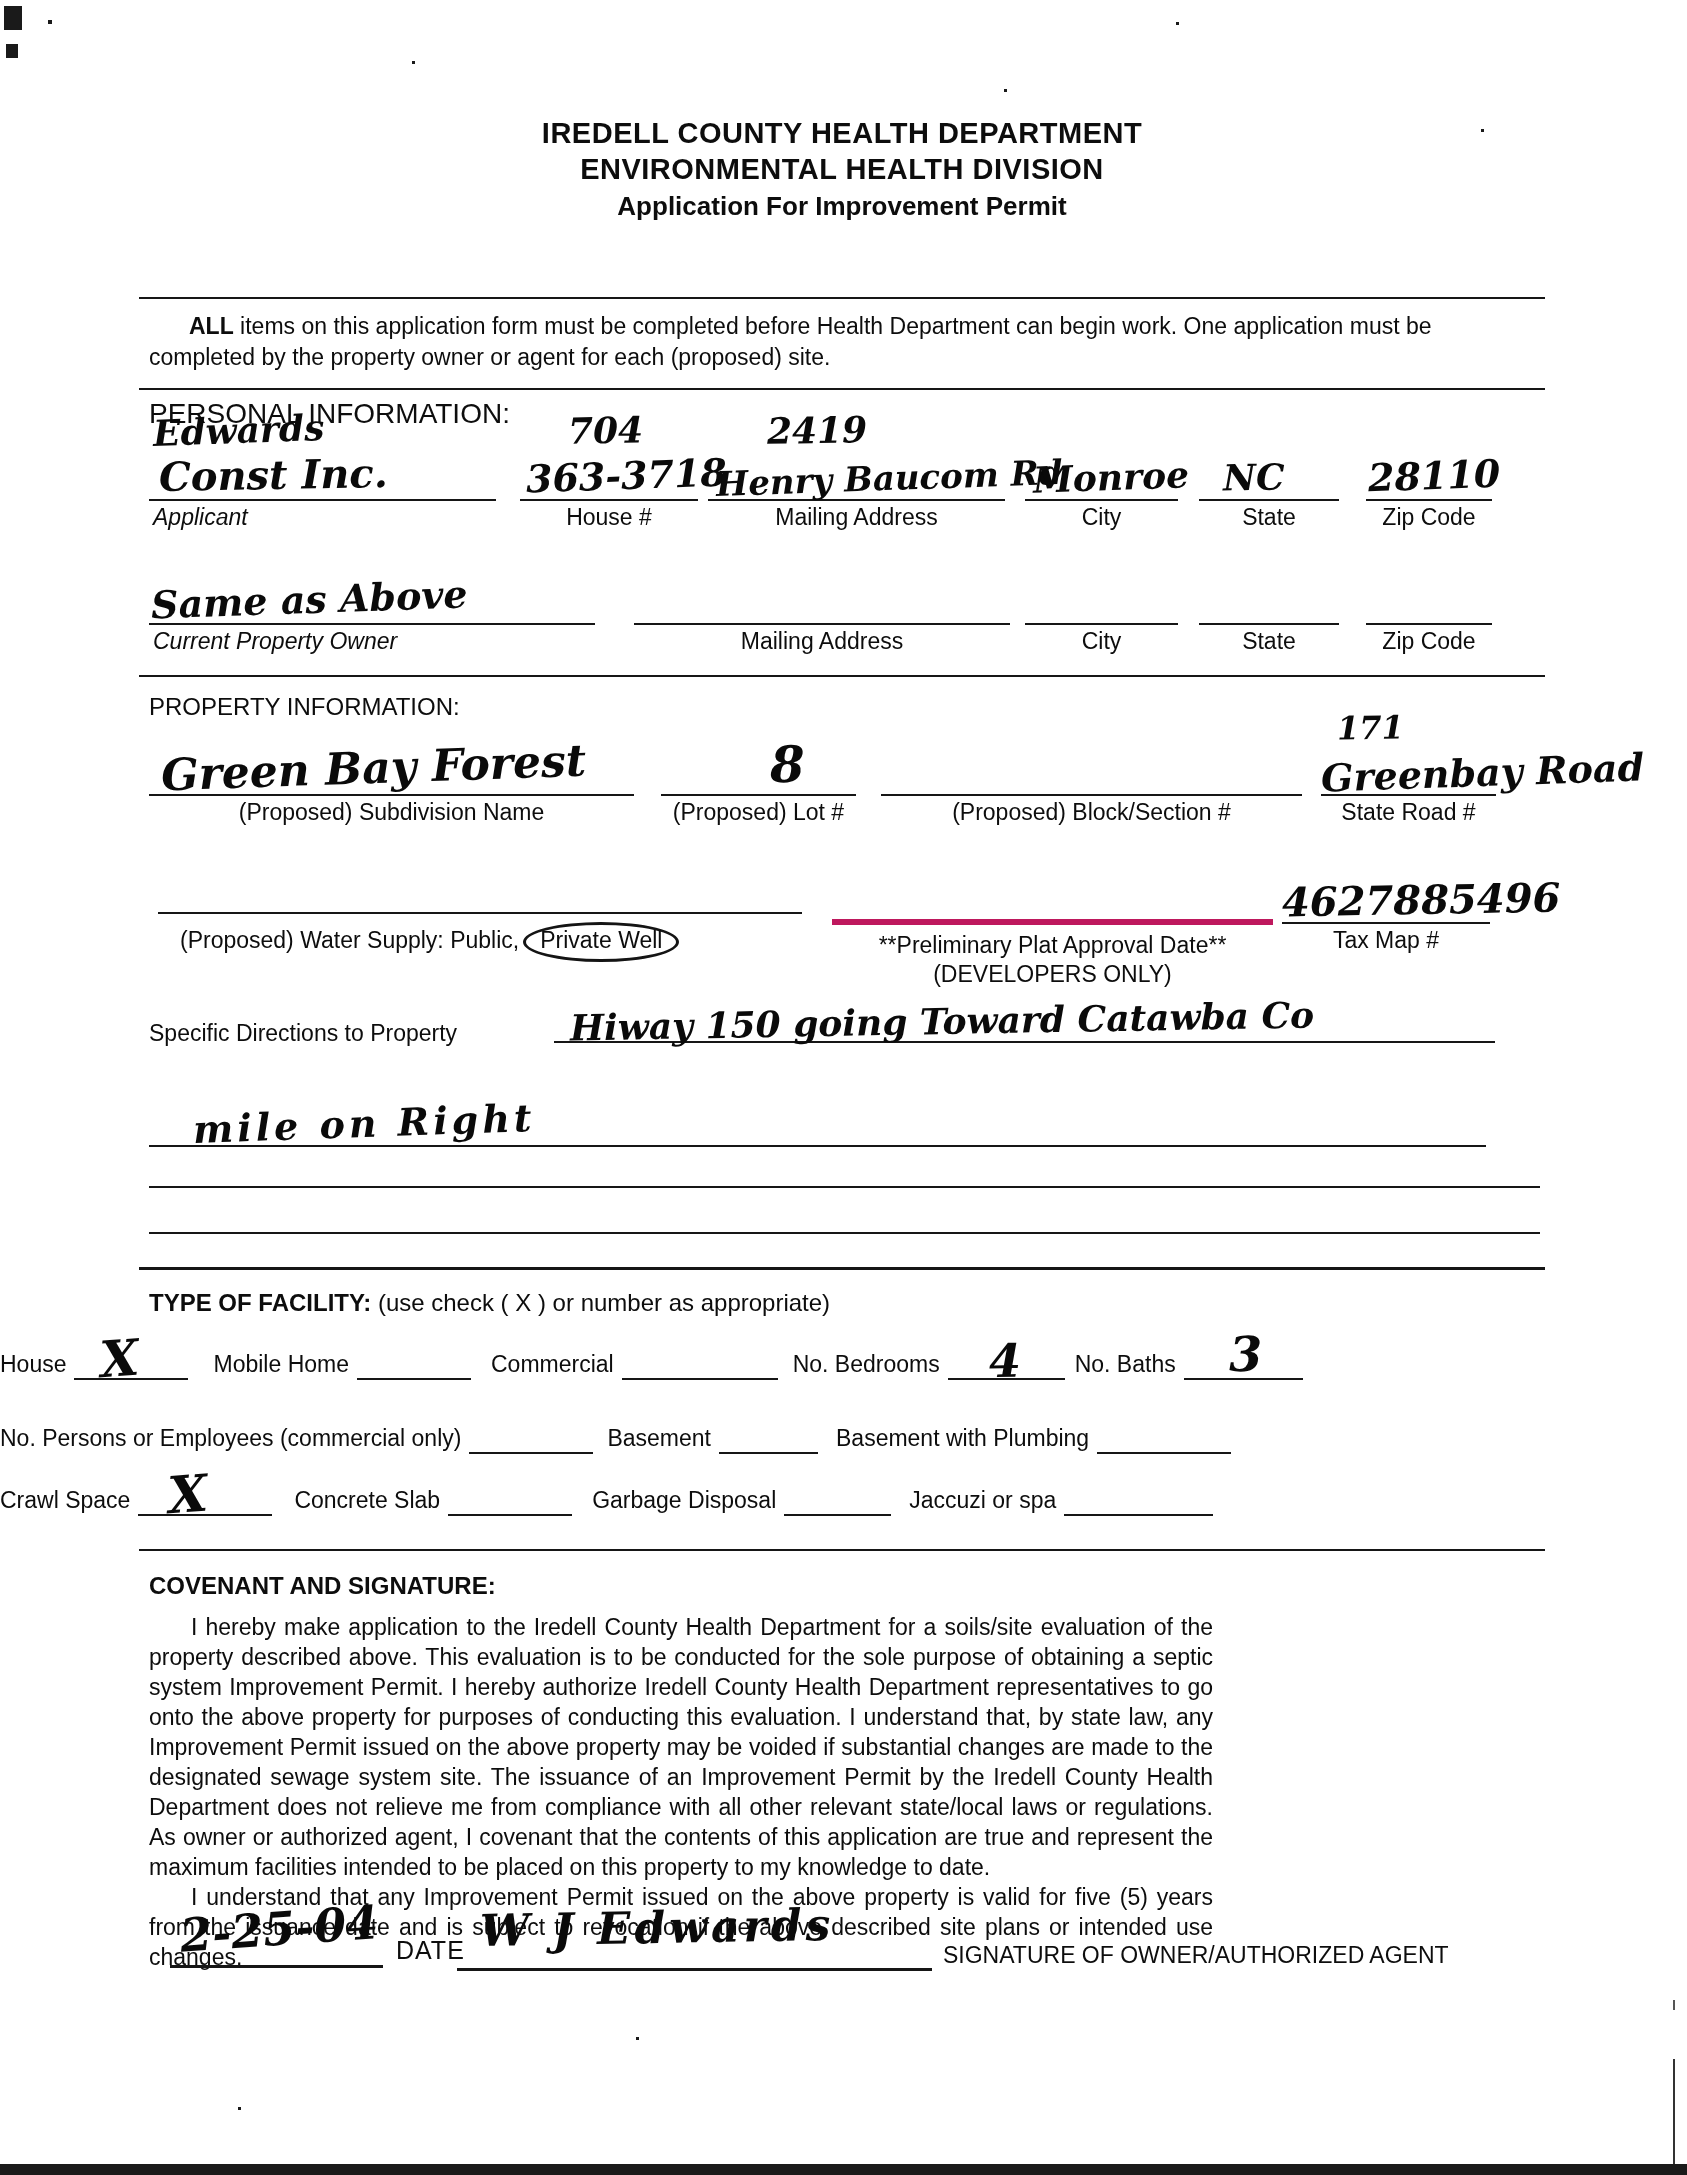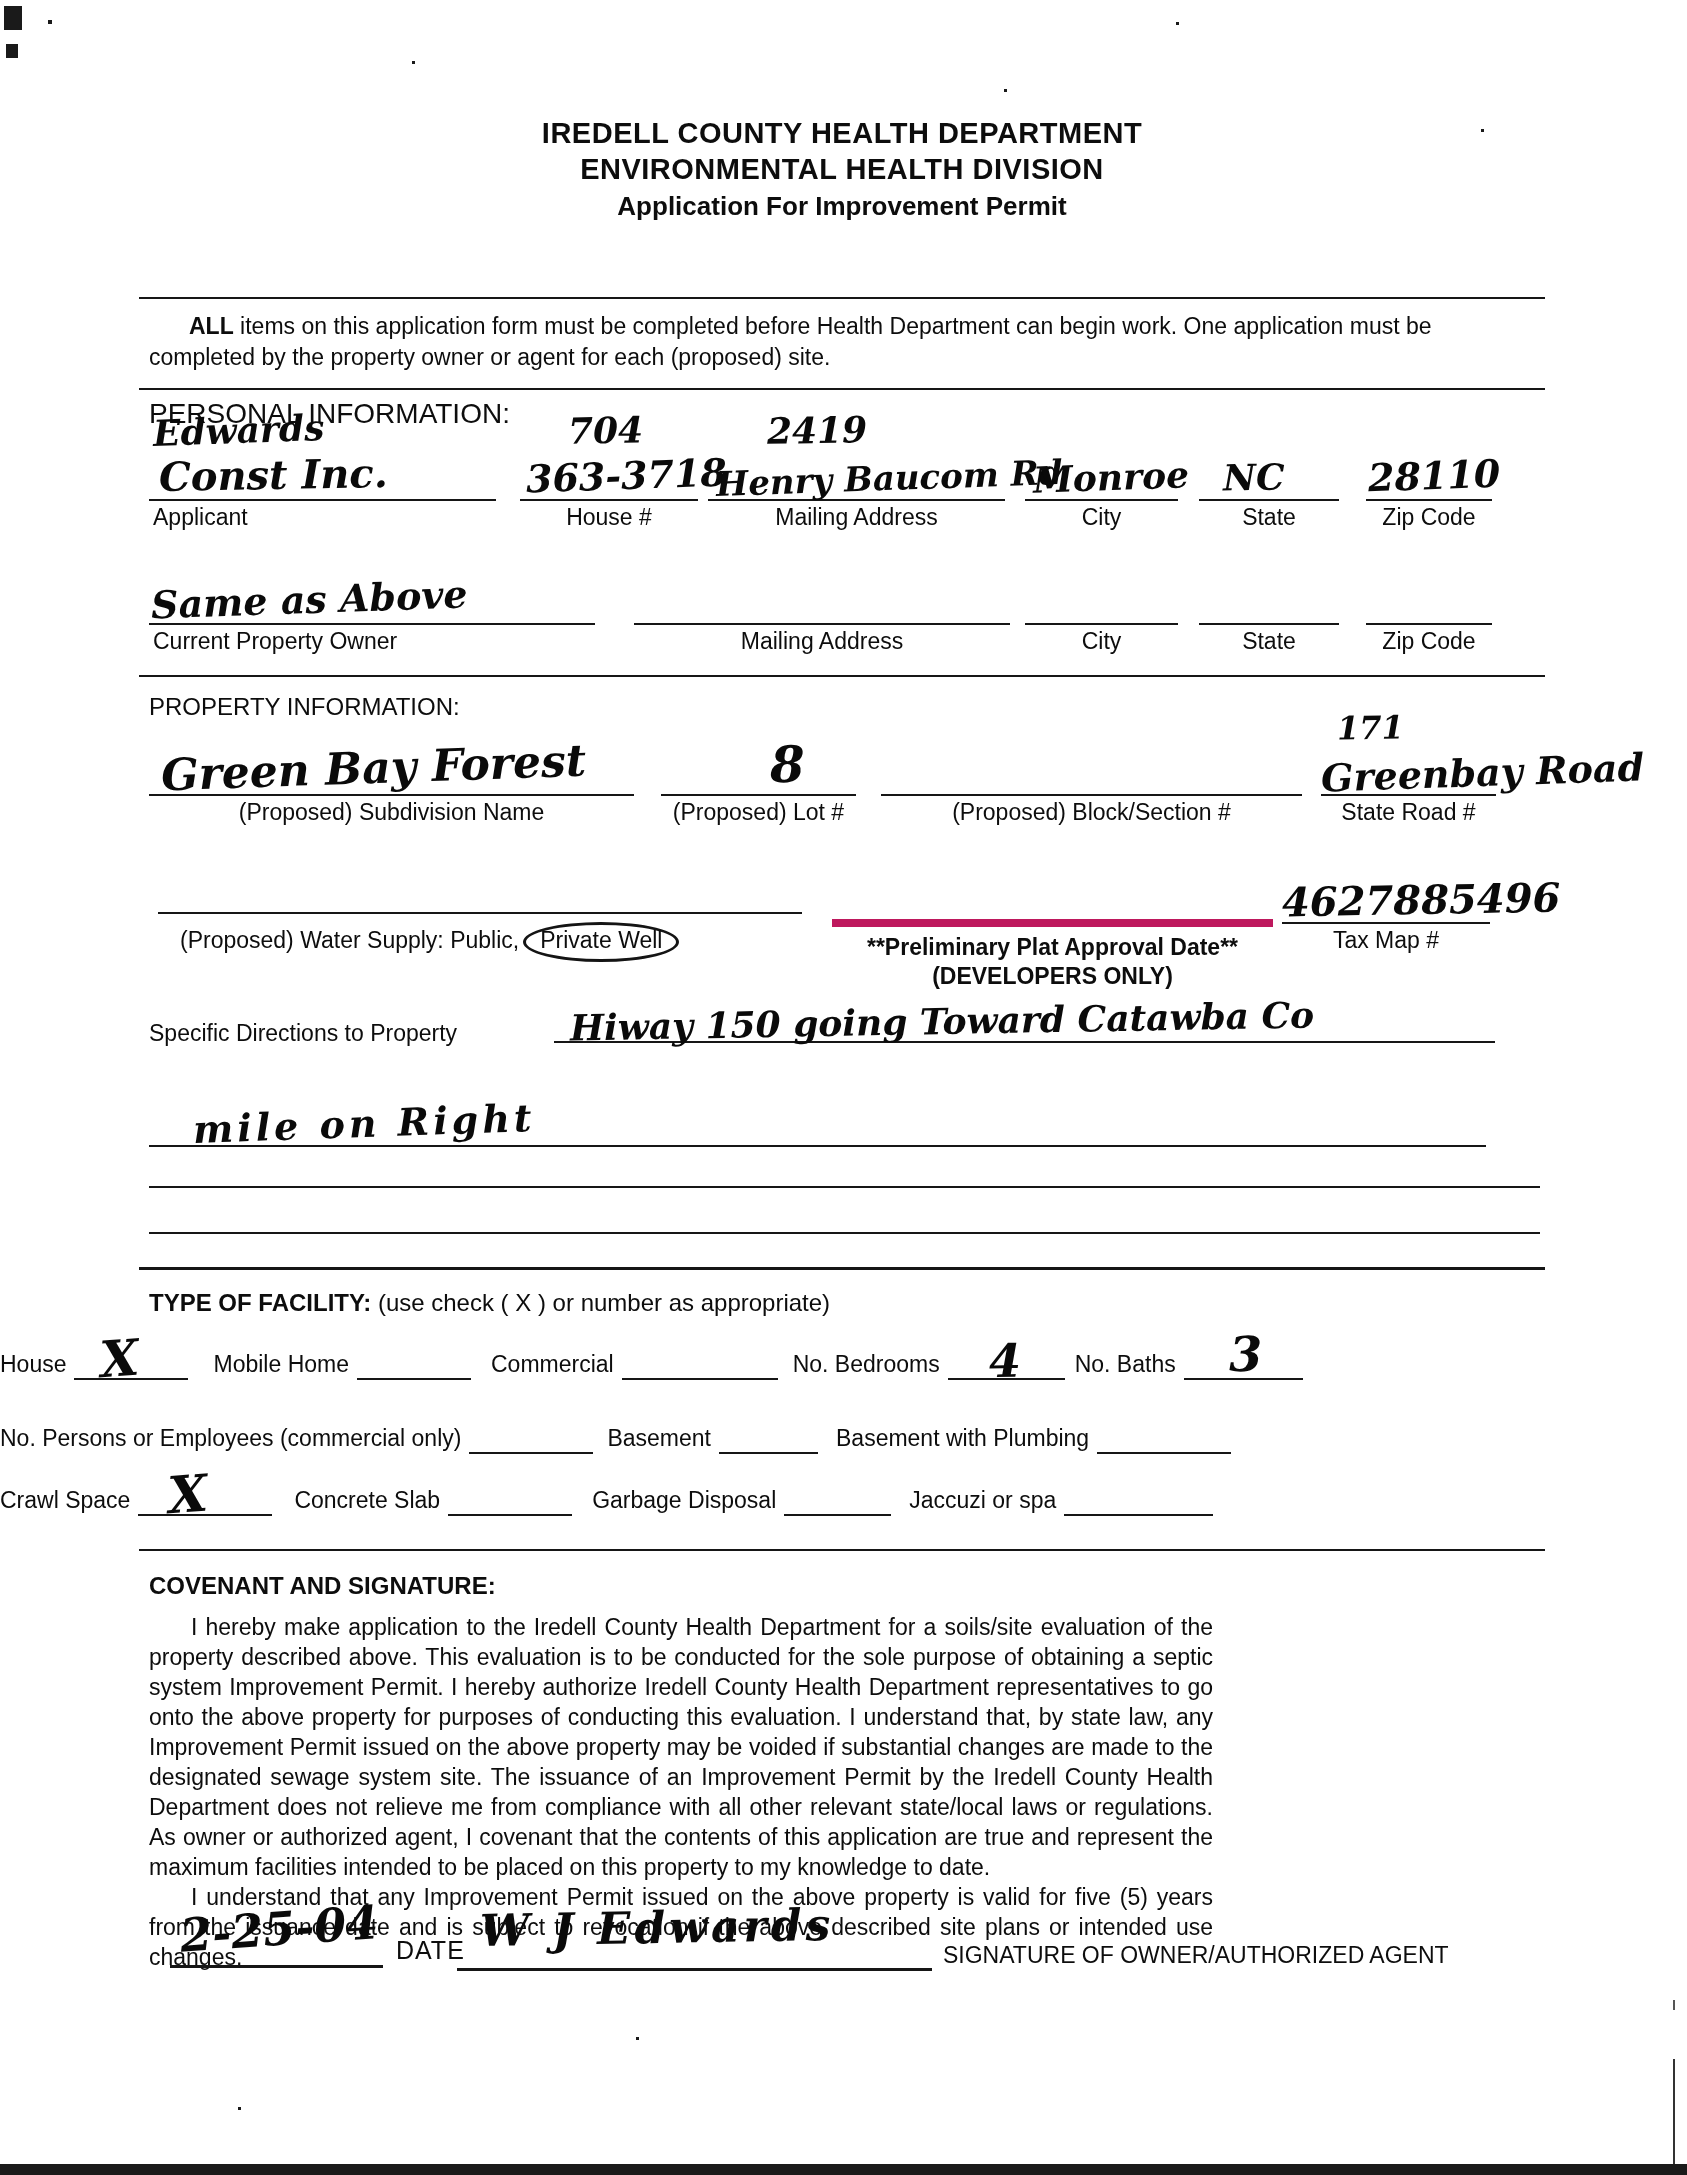--- a/index.html
+++ b/index.html
@@ -8,21 +8,21 @@
   .abs{position:absolute;}
   .hw{font-family:"DejaVu Serif",serif;font-style:italic;font-weight:bold;
       white-space:nowrap;line-height:1;color:#0a0a0a;}
   .lbl{font-size:23px;white-space:nowrap;}
   .rule{position:absolute;background:#161616;height:2px;}
   .fld{position:absolute;border-bottom:2px solid #161616;}
   .fld .val{position:absolute;bottom:4px;left:8px;}
   .fld .valtop{position:absolute;bottom:51px;left:8px;}
   .fld .cap{position:absolute;top:100%;left:0;width:100%;padding-top:5px;
             font-size:23px;text-align:center;white-space:nowrap;}
-  .cap-left{text-align:left !important;padding-left:4px;}
+  .cap-left{text-align:left !important;padding-left:4px;font-style:italic;}
   .frow{position:absolute;display:flex;align-items:flex-end;font-size:23px;white-space:nowrap;}
   .frow .lab{margin-right:8px;padding-bottom:2px;}
   .frow .blank{border-bottom:2px solid #161616;height:34px;position:relative;display:inline-block;}
   .frow .blank .hw{position:absolute;bottom:-6px;left:22%;}
   .oval{display:inline-block;border:3px solid #141414;border-radius:50%;
         padding:2px 14px 5px 14px;margin-left:4px;}
   .speck{position:absolute;background:#1a1a1a;}
   .para{margin:0;text-indent:42px;text-align:justify;font-size:23px;line-height:30px;}
   .tilt-a{transform:rotate(-2deg);}
   .tilt-b{transform:rotate(-1deg);}
@@ -124,21 +124,21 @@
     <span class="hw valtop tilt-b" style="font-size:32px;left:16px;bottom:50px;">171</span>
     <span class="hw val tilt-a" style="font-size:38px;left:0;bottom:2px;">Greenbay Road</span>
     <span class="cap">State Road #</span>
   </div>
 
   <div class="abs" style="left:158px;top:912px;width:644px;border-top:2px solid #161616;">
     <div class="lbl" style="padding:8px 0 0 22px;">
       <span>(Proposed) Water Supply: Public,</span><span class="oval">Private Well</span>
     </div>
   </div>
-  <div class="abs" style="left:832px;top:919px;width:441px;border-top:8px solid #be185d;text-align:center;font-weight:bold;">
+  <div class="abs" style="left:832px;top:919px;width:441px;border-top:6px solid #be185d;text-align:center;">
     <div class="lbl" style="padding-top:7px;">**Preliminary Plat Approval Date**</div>
     <div class="lbl" style="padding-top:2px;">(DEVELOPERS ONLY)</div>
   </div>
   <div class="fld" style="left:1282px;top:863px;width:208px;height:59px;">
     <span class="hw val tilt-b" style="font-size:40px;left:0;bottom:2px;">4627885496</span>
     <span class="cap">Tax Map #</span>
   </div>
 
   <div class="abs lbl" style="left:149px;top:1020px;">Specific Directions to Property</div>
   <div class="fld" style="left:554px;top:990px;width:941px;height:51px;">

